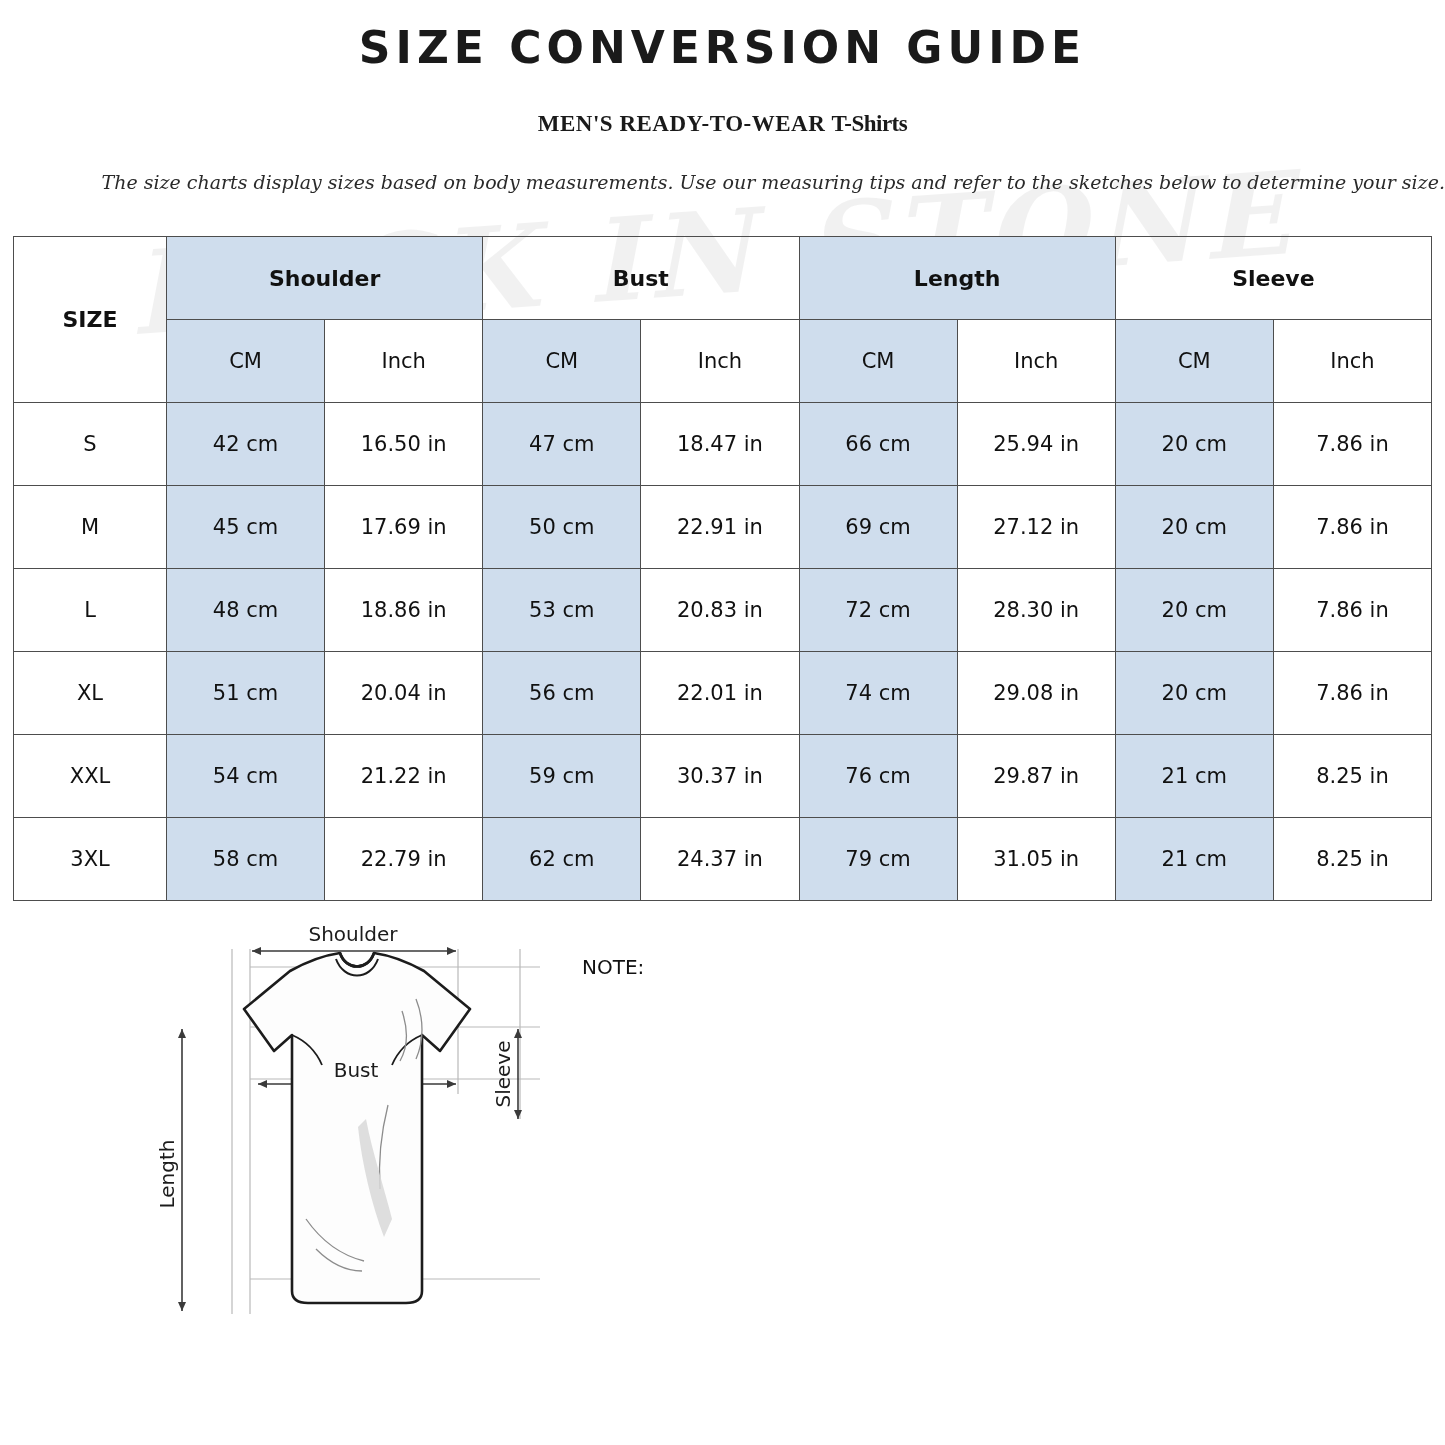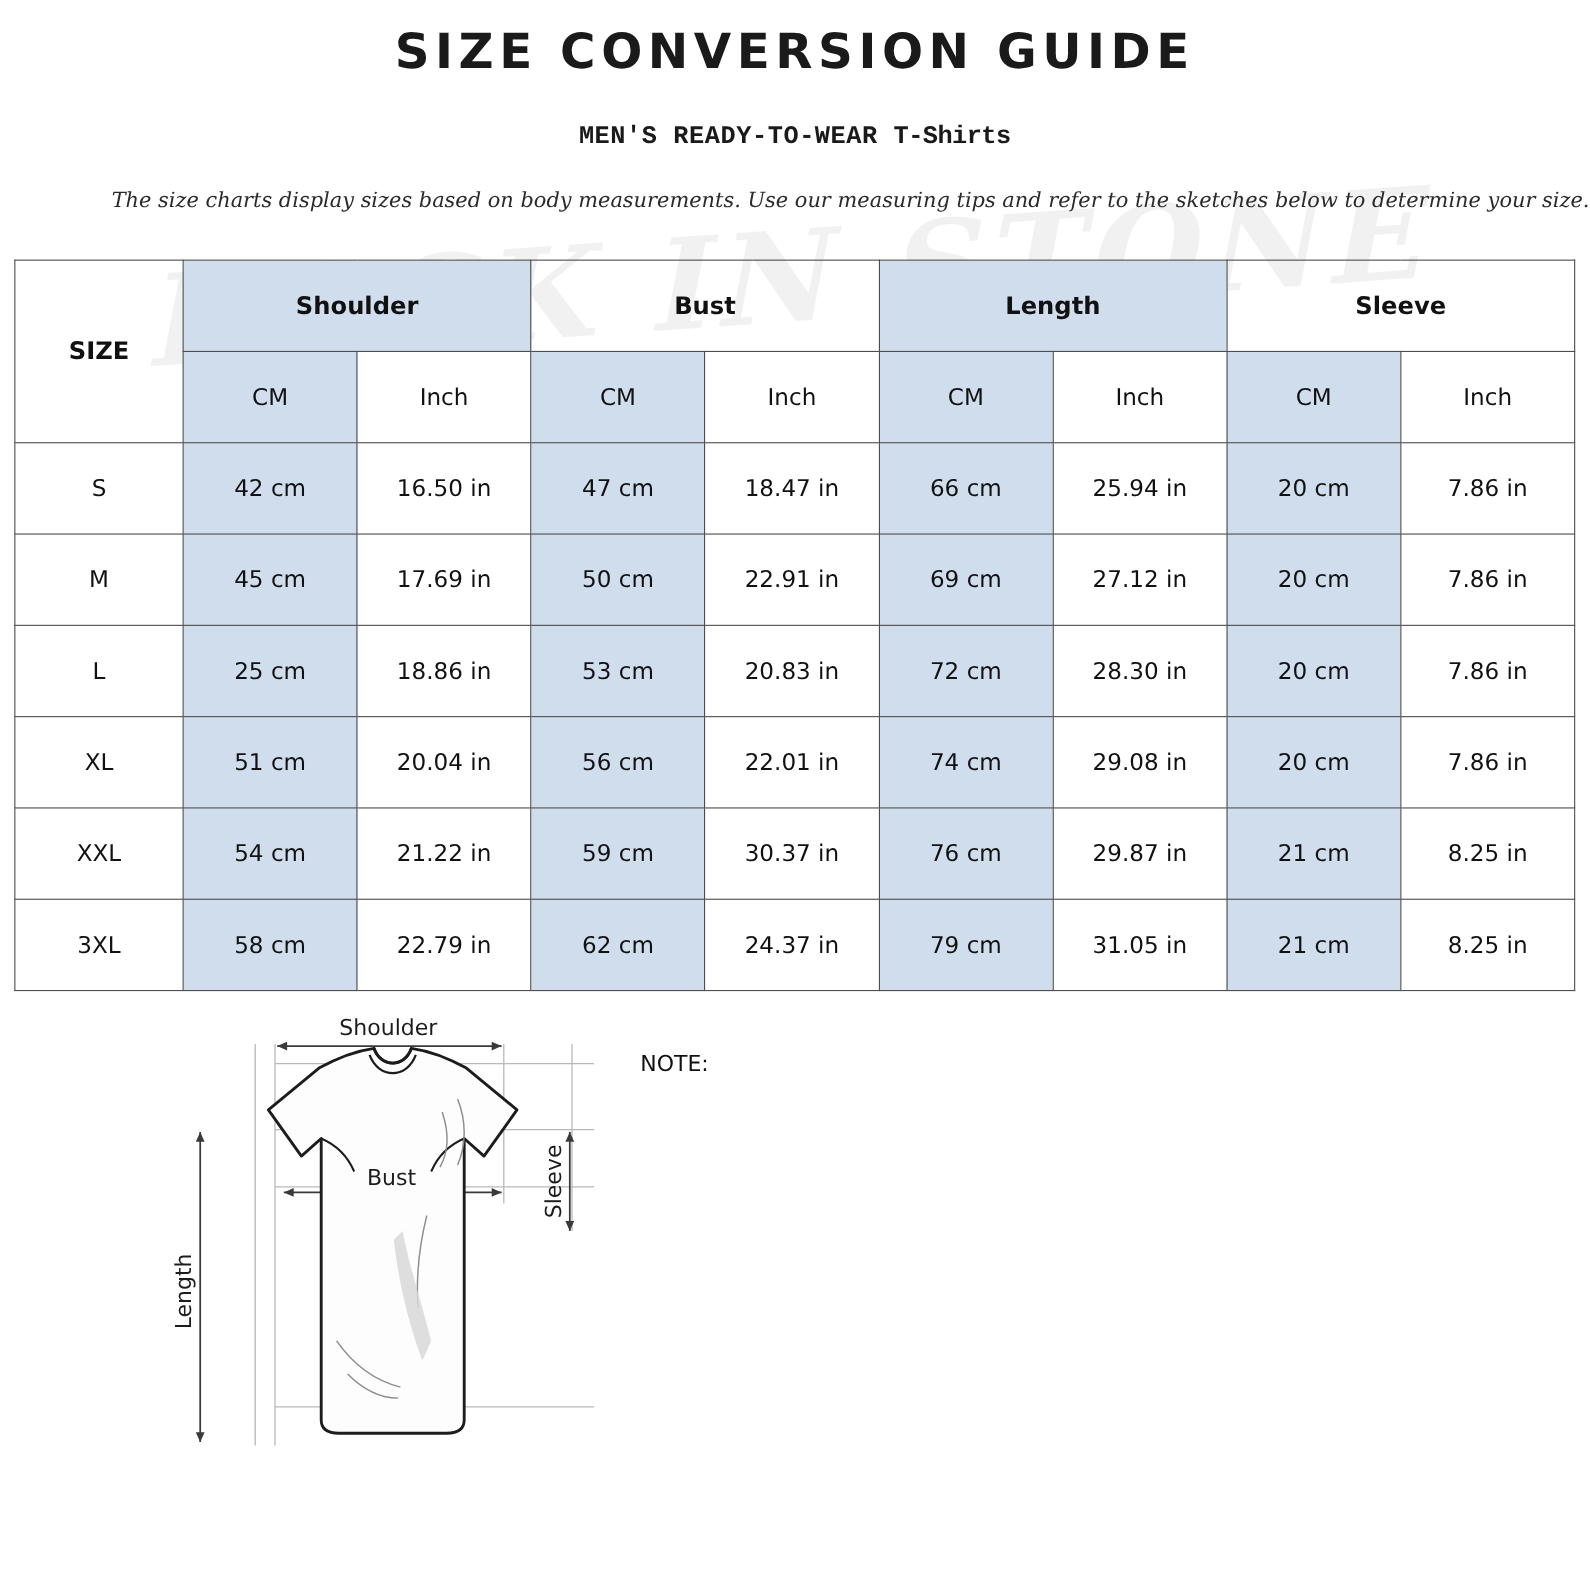--- a/index.html
+++ b/index.html
@@ -44,21 +44,21 @@
     font-family: "DejaVu Sans", sans-serif;
     font-weight: bold;
     font-size: 44px;
     letter-spacing: 5px;
     margin-top: 22px;
     color: #1a1a1a;
   }
 
   .sub-title {
     text-align: center;
-    font-family: Liberation Mono, monospace;
+    font-family: Liberation Serif, serif;
     font-weight: bold;
     font-size: 23px;
     letter-spacing: 0.5px;
     margin-top: 38px;
     color: #1a1a1a;
   }
   .sub-title .sub-em {
     letter-spacing: -0.5px;
   }
 
@@ -197,21 +197,21 @@
         <td>17.69  in</td>
         <td class="shade">50 cm</td>
         <td>22.91  in</td>
         <td class="shade">69 cm</td>
         <td>27.12  in</td>
         <td class="shade">20 cm</td>
         <td>7.86  in</td>
       </tr>
       <tr>
         <td>L</td>
-        <td class="shade">25 cm</td>
+        <td class="shade">48 cm</td>
         <td>18.86  in</td>
         <td class="shade">53 cm</td>
         <td>20.83  in</td>
         <td class="shade">72 cm</td>
         <td>28.30  in</td>
         <td class="shade">20 cm</td>
         <td>7.86  in</td>
       </tr>
       <tr>
         <td>XL</td>

